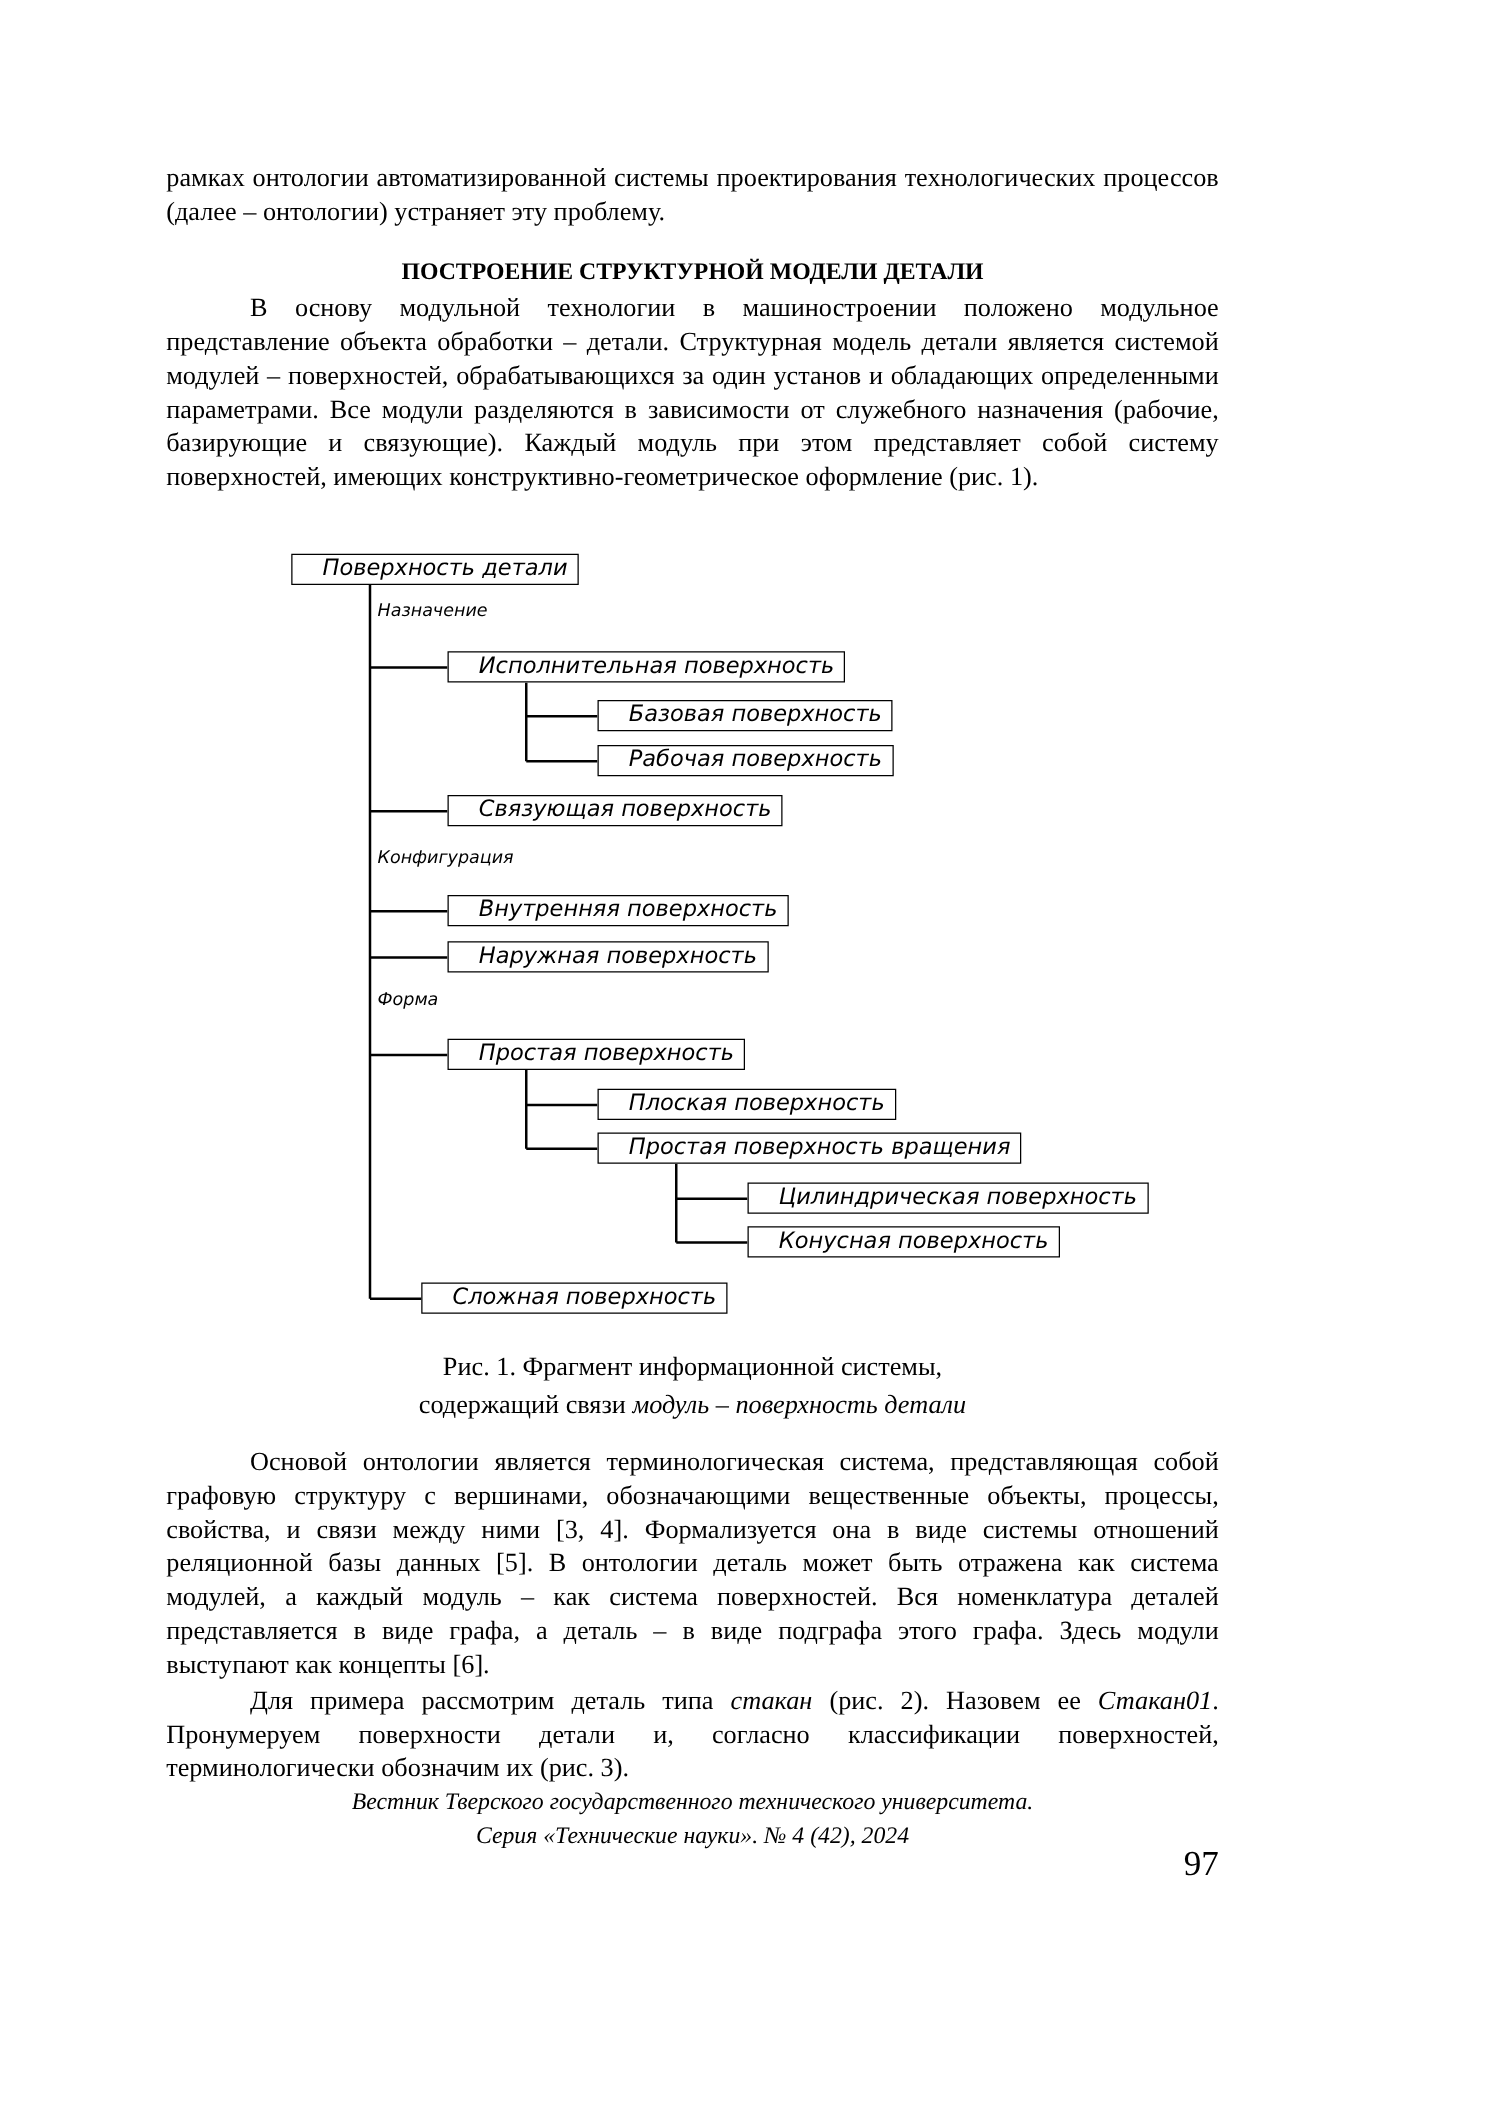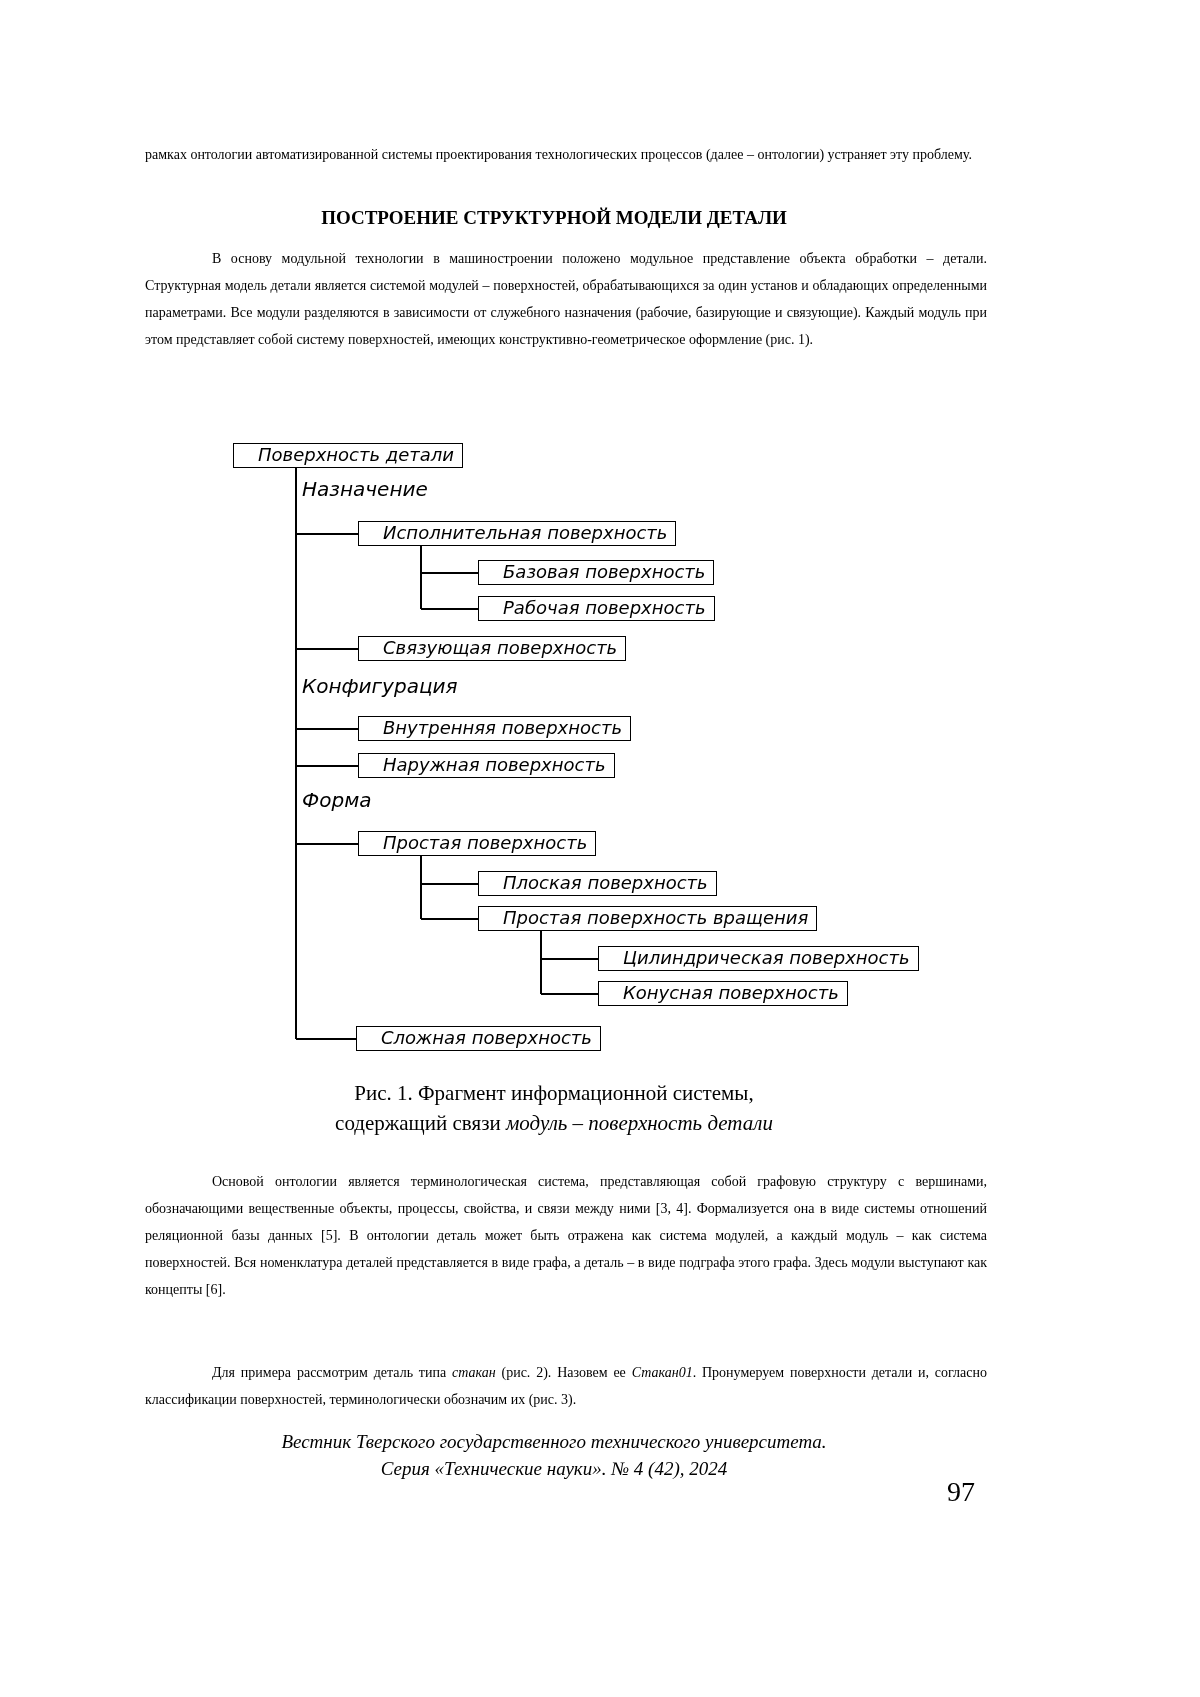--- a/index.html
+++ b/index.html
@@ -9,22 +9,22 @@
     height: 1697px;
     background: #ffffff;
     color: #000000;
     font-family: "Liberation Serif", serif;
     overflow: hidden;
   }
   .body-text {
     position: absolute;
     left: 133px;
     width: 842px;
-    margin: 12px;
-    font-size: 14px;
+    margin: 0;
+    font-size: 21px;
     line-height: 27px;
     text-align: justify;
   }
   .indent { text-indent: 67px; }
   .heading {
     position: absolute;
     left: 133px;
     width: 842px;
     margin: 0;
     text-align: center;
@@ -44,21 +44,21 @@
     font-family: "DejaVu Sans", sans-serif;
     font-style: italic;
     font-size: 18px;
     line-height: 18px;
     white-space: nowrap;
   }
   .tlabel {
     position: absolute;
     font-family: "DejaVu Sans", sans-serif;
     font-style: italic;
-    font-size: 20px;
+    font-size: 14px;
     line-height: 19px;
     white-space: nowrap;
   }
   .hline { position: absolute; height: 1.5px; background: #000; }
   .vline { position: absolute; width: 1.5px; background: #000; }
 
   .caption {
     position: absolute;
     left: 133px;
     width: 842px;
@@ -133,21 +133,21 @@
     <div class="tbox" style="left:358px; top:716px">Внутренняя поверхность</div>
     <div class="tbox" style="left:358px; top:753px">Наружная поверхность</div>
 
     <div class="tlabel" style="left:302px; top:791px">Форма</div>
 
     <div class="tbox" style="left:358px; top:831px">Простая поверхность</div>
     <div class="tbox" style="left:478px; top:871px">Плоская поверхность</div>
     <div class="tbox" style="left:478px; top:906px">Простая поверхность вращения</div>
     <div class="tbox" style="left:598px; top:946px">Цилиндрическая поверхность</div>
     <div class="tbox" style="left:598px; top:981px">Конусная поверхность</div>
-    <div class="tbox" style="left:356px; top:1026px">Сложная поверхность</div>
+    <div class="tbox" style="left:337px; top:1026px">Сложная поверхность</div>
   </div>
 
   <div class="caption">
     <div>Рис. 1. Фрагмент информационной системы,</div>
     <div><span>содержащий связи </span><span class="em">модуль – поверхность детали</span></div>
   </div>
 
   <p class="body-text indent" style="top:1156px">Основой онтологии является терминологическая система, представляющая собой графовую структуру с вершинами, обозначающими вещественные объекты, процессы, свойства, и связи между ними [3, 4]. Формализуется она в виде системы отношений реляционной базы данных [5]. В онтологии деталь может быть отражена как система модулей, а каждый модуль – как система поверхностей. Вся номенклатура деталей представляется в виде графа, а деталь – в виде подграфа этого графа. Здесь модули выступают как концепты [6].</p>
 
   <p class="body-text indent" style="top:1347px"><span>Для примера рассмотрим деталь типа </span><span class="em">стакан</span><span> (рис. 2). Назовем ее </span><span class="em">Стакан01</span><span>. Пронумеруем поверхности детали и, согласно классификации поверхностей, терминологически обозначим их (рис. 3).</span></p>

